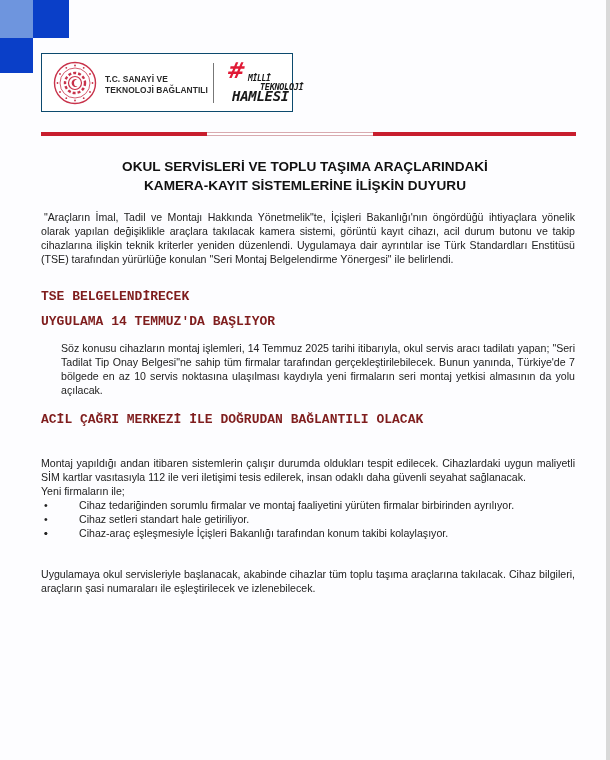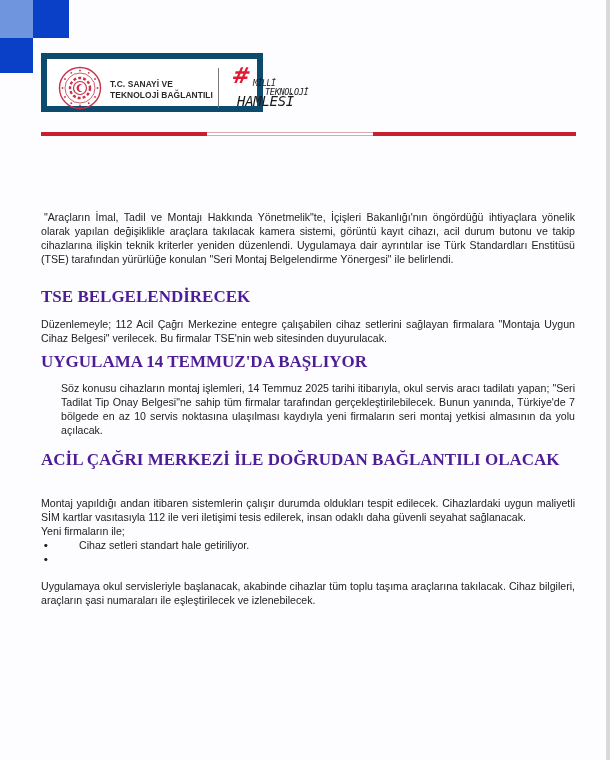--- a/index.html
+++ b/index.html
@@ -14,22 +14,22 @@
       position: absolute; left: 0; top: 0; width: 610px; height: 760px;
       background: #fdfdff;
       border-right: 4px solid #d9d9d9;
     }
     .deco { position: absolute; }
     .deco.light { left: 0; top: 0; width: 33px; height: 38px; background: #6e95de; }
     .deco.dark1 { left: 33px; top: 0; width: 36px; height: 38px; background: #0a3fc8; }
     .deco.dark2 { left: 0; top: 38px; width: 33px; height: 35px; background: #0a3fc8; }
 
     .logo-box {
-      position: absolute; left: 41px; top: 53px; width: 222px; height: 59px;
-      border: 6px solid #0c4a6e; background: #fff;
+      position: absolute; left: 41px; top: 53px; width: 252px; height: 59px;
+      border: 1px solid #0c4a6e; background: #fff;
     }
     .emblem {
       position: absolute; left: 11px; top: 7px; width: 44px; height: 44px;
     }
     .ministry-name {
       position: absolute; left: 63px; top: 20px;
       font-family: "Liberation Sans", sans-serif; font-weight: bold;
       font-size: 8.4px; line-height: 10.5px; color: #2a2a2a; letter-spacing: 0.1px;
     }
     .ministry-name span { display: block; }
@@ -37,21 +37,21 @@
       position: absolute; left: 171px; top: 9px; width: 1px; height: 40px; background: #777;
     }
     .mtk {
       position: absolute; left: 181px; top: 6px; width: 58px; height: 48px;
     }
     .mtk-hash {
       position: absolute; left: 4px; top: -2px; font-family: "DejaVu Sans", sans-serif;
       font-weight: bold; font-size: 22px; color: #e01935; transform: skewX(-10deg);
     }
     .mtk-text {
-      position: absolute; font-family: "DejaVu Sans Mono", monospace; font-weight: normal;
+      position: absolute; font-family: "DejaVu Sans Mono", monospace; font-weight: bold;
       font-style: italic; color: #1a1a1a; letter-spacing: -0.3px; line-height: 9px;
     }
     .mtk-t1 { left: 25px; top: 14px; font-size: 8px; }
     .mtk-t2 { left: 1px; top: 23px; font-size: 8.5px; margin-left: 36px; }
     .mtk-t3 { left: 9px; top: 32px; font-size: 14px; }
 
     .rule {
       position: absolute; top: 132px; height: 4px;
     }
     .rule.left { left: 41px; width: 166px; background: #c81e2e; }
@@ -66,22 +66,22 @@
     .doc-title span { display: block; }
 
     .content {
       position: absolute; left: 41px; top: 210px; width: 534px;
       font-family: "Liberation Sans", sans-serif; font-size: 10.6px;
       line-height: 14px; color: #222;
     }
     .para { text-align: justify; }
     .para.intro { text-indent: 3px; }
     .section-heading {
-      font-family: Liberation Serif, serif; font-weight: bold; font-size: 17px;
-      color: #4c1d95; line-height: 16px;
+      font-family: Liberation Mono, monospace; font-weight: bold; font-size: 13px;
+      color: #7f1d1d; line-height: 16px;
     }
     .h1 { margin-top: 23px; }
     .p1 { margin-top: 12px; }
     .h2 { margin-top: 9px; }
     .p2 { margin-top: 11px; margin-left: 20px; }
     .h3 { margin-top: 15px; }
     .p3 { margin-top: 28px; }
     .bullets { list-style: none; }
     .bullets li { position: relative; padding-left: 38px; }
     .bullets li .bullet { position: absolute; left: 3px; top: 0; }
@@ -127,44 +127,49 @@
       <span class="mtk-text mtk-t1">MİLLİ</span>
       <span class="mtk-text mtk-t2">TEKNOLOJİ</span>
       <span class="mtk-text mtk-t3">HAMLESİ</span>
     </div>
   </div>
 
   <div class="rule left"></div>
   <div class="rule mid"></div>
   <div class="rule right"></div>
 
+  <h1 class="doc-title">
+    <span>OKUL SERVİSLERİ VE TOPLU TAŞIMA ARAÇLARINDAKİ</span>
+    <span>KAMERA-KAYIT SİSTEMLERİNE İLİŞKİN DUYURU</span>
+  </h1>
 
   <div class="content">
     <p class="para intro">"Araçların İmal, Tadil ve Montajı Hakkında Yönetmelik"te, İçişleri Bakanlığı'nın öngördüğü ihtiyaçlara yönelik olarak yapılan değişiklikle araçlara takılacak kamera sistemi, görüntü kayıt cihazı, acil durum butonu ve takip cihazlarına ilişkin teknik kriterler yeniden düzenlendi. Uygulamaya dair ayrıntılar ise Türk Standardları Enstitüsü (TSE) tarafından yürürlüğe konulan "Seri Montaj Belgelendirme Yönergesi" ile belirlendi.</p>
 
     <h2 class="section-heading h1">TSE BELGELENDİRECEK</h2>
-    <p class="para p1">Düzenlemeyle; 112 Acil Çağrı Merkezine entegre çalışabilen cihaz setlerini sağlayan firmalara "Montaja Uygun Cihaz Belgesi" verilecek. Bu firmalar TSE'nin web sitesinden duyurulacak.</p>
 
     <h2 class="section-heading h2">UYGULAMA 14 TEMMUZ'DA BAŞLIYOR</h2>
     <p class="para p2">Söz konusu cihazların montaj işlemleri, 14 Temmuz 2025 tarihi itibarıyla, okul servis aracı tadilatı yapan; "Seri Tadilat Tip Onay Belgesi"ne sahip tüm firmalar tarafından gerçekleştirilebilecek. Bunun yanında, Türkiye'de 7 bölgede en az 10 servis noktasına ulaşılması kaydıyla yeni firmaların seri montaj yetkisi almasının da yolu açılacak.</p>
 
     <h2 class="section-heading h3">ACİL ÇAĞRI MERKEZİ İLE DOĞRUDAN BAĞLANTILI OLACAK</h2>
     <p class="para p3">Montaj yapıldığı andan itibaren sistemlerin çalışır durumda oldukları tespit edilecek. Cihazlardaki uygun maliyetli SİM kartlar vasıtasıyla 112 ile veri iletişimi tesis edilerek, insan odaklı daha güvenli seyahat sağlanacak.</p>
     <p class="para">Yeni firmaların ile;</p>
     <ul class="bullets">
       <li>
         <span class="bullet">•</span>
+        <span>Cihaz tedariğinden sorumlu firmalar ve montaj faaliyetini yürüten firmalar birbirinden ayrılıyor.</span>
       </li>
       <li>
         <span class="bullet">•</span>
         <span>Cihaz setleri standart hale getiriliyor.</span>
       </li>
       <li>
         <span class="bullet">•</span>
       </li>
       <li>
         <span class="bullet">•</span>
+        <span>Cihaz-araç eşleşmesiyle İçişleri Bakanlığı tarafından konum takibi kolaylaşıyor.</span>
       </li>
     </ul>
 
     <p class="para p4">Uygulamaya okul servisleriyle başlanacak, akabinde cihazlar tüm toplu taşıma araçlarına takılacak. Cihaz bilgileri, araçların şasi numaraları ile eşleştirilecek ve izlenebilecek.</p>
   </div>
 </div>
 
 </body></html>

